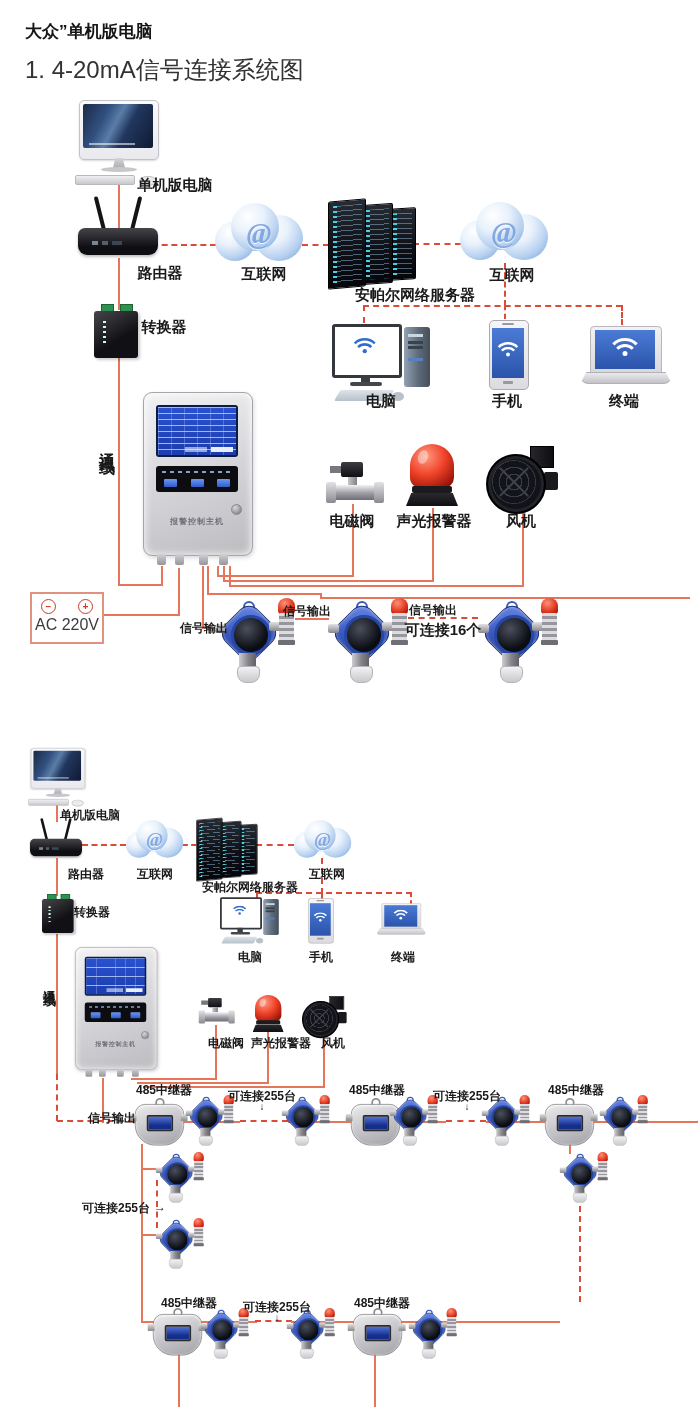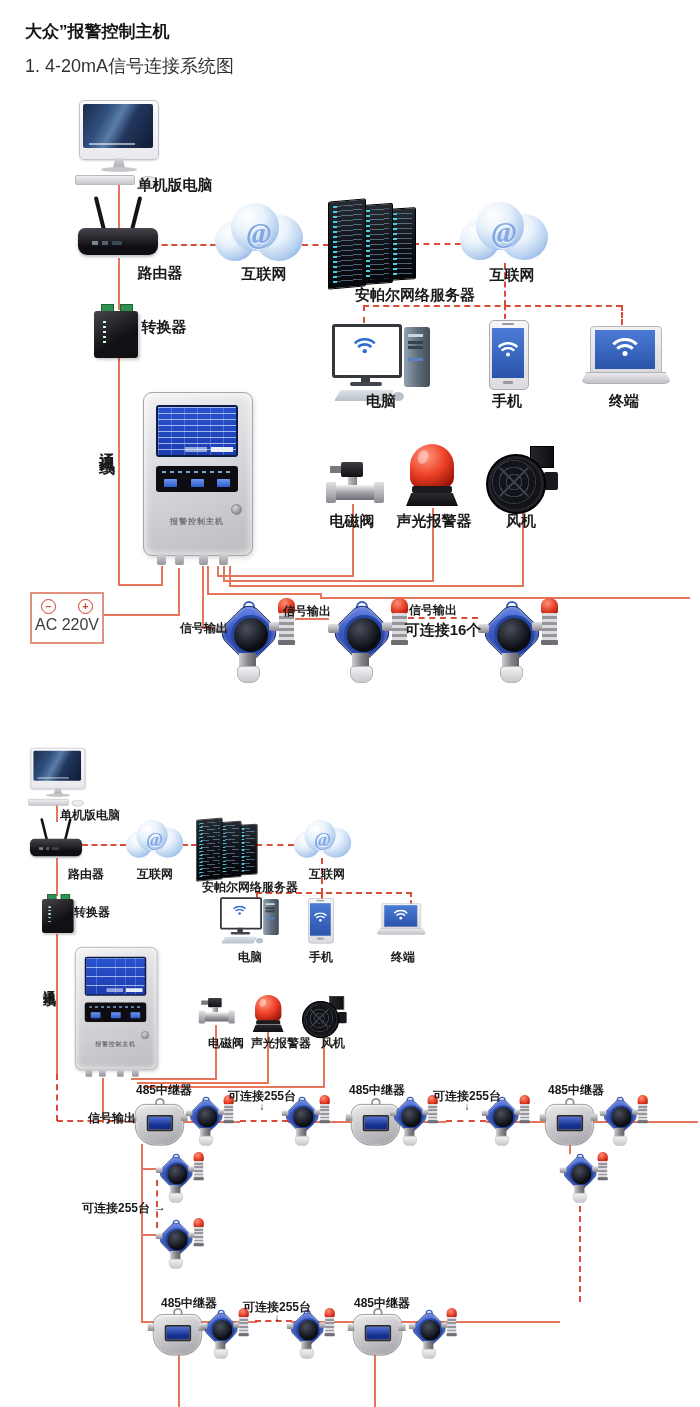--- a/index.html
+++ b/index.html
@@ -1,21 +1,21 @@
 <!DOCTYPE html>
 <html><head>
 <meta charset="utf-8">
 <style>
   html,body{margin:0;padding:0;background:#fff}
   .stage{position:relative;width:700px;height:1407px;background:#fff;overflow:hidden;
          font-family:"Liberation Sans",sans-serif;color:#111}
   .stage i,.stage b,.stage em{position:absolute;display:block;font-style:normal;font-weight:normal}
   
   .ttl{position:absolute;left:25px;top:20px;font-size:17px;font-weight:700;color:#151515;z-index:6}
-  .hd{position:absolute;left:25px;font-size:18px;font-weight:400;color:#333;z-index:6}
+  .hd{position:absolute;left:25px;font-size:24px;font-weight:400;color:#333;z-index:6}
   
   .lb{position:absolute;transform:translateX(-50%);white-space:nowrap;font-weight:700;color:#1a1a1a;z-index:6;font-size:15px}
   .lb.s{font-size:12px}
   .lb.v{writing-mode:vertical-rl;transform:none;font-size:16px;letter-spacing:3px}
   .lb.v2{writing-mode:vertical-rl;transform:none;font-size:13px;letter-spacing:2px}
   .ar{position:absolute;transform:translateX(-50%);font-weight:700;color:#111;z-index:6;font-size:10px;line-height:10px}
   
   .ln{position:absolute;background:#e5755b;z-index:1}
   .ld{position:absolute;border-top:2px dashed #da4b38;height:0;z-index:1}
   .lv{position:absolute;border-left:2px dashed #da4b38;width:0;z-index:1}
@@ -145,21 +145,21 @@
   .acbox{position:absolute;left:30px;top:592px;width:70px;height:48px;border:2px solid #e2917e;background:#fff;z-index:2}
   .acbox .mn,.acbox .pls{position:absolute;top:5px;width:13px;height:13px;border:1px solid #cf3a26;border-radius:50%;color:#cf3a26;font-size:10px;line-height:13px;text-align:center;font-weight:700}
   .acbox .mn{left:9px}.acbox .pls{right:9px}
   .acbox .tx{position:absolute;left:50%;top:22px;transform:translateX(-50%);font-size:16px;color:#3c3c40;white-space:nowrap}
 </style>
 </head>
 <body>
 
 <div class="stage">
 
-  <div class="ttl">大众”报警控制主机</div>
+  <div class="ttl">大众”单机版电脑</div>
   <div class="hd" style="top:54px">1. 4-20mA信号连接系统图</div>
 
   <i class="ln" style="left:118px;top:180px;width:2px;height:52px"></i>
   <i class="ln" style="left:118px;top:258px;width:2px;height:52px"></i>
   <i class="ln" style="left:118px;top:358px;width:2px;height:228px"></i>
   <i class="ln" style="left:118px;top:584px;width:45px;height:2px"></i>
   <i class="ln" style="left:161px;top:566px;width:2px;height:20px"></i>
   <i class="ln" style="left:100px;top:614px;width:80px;height:2px"></i>
   <i class="ln" style="left:178px;top:568px;width:2px;height:48px"></i>
   <i class="ln" style="left:202px;top:566px;width:2px;height:63px"></i>

